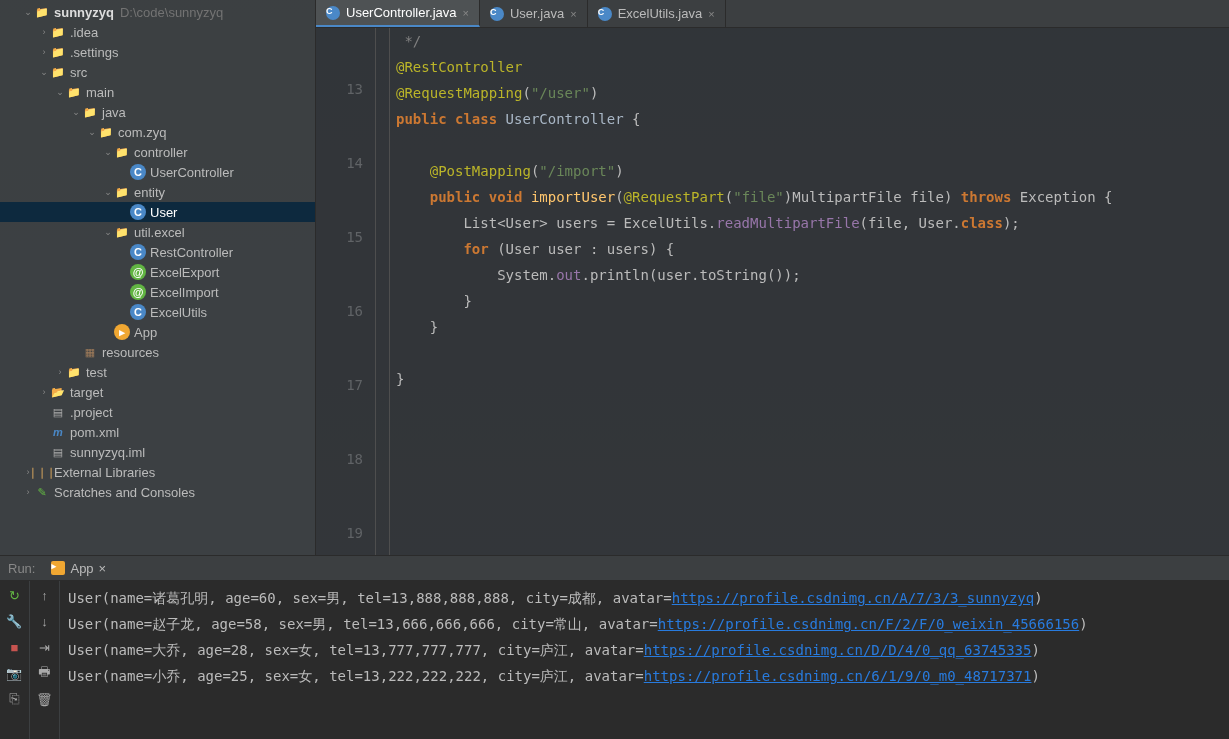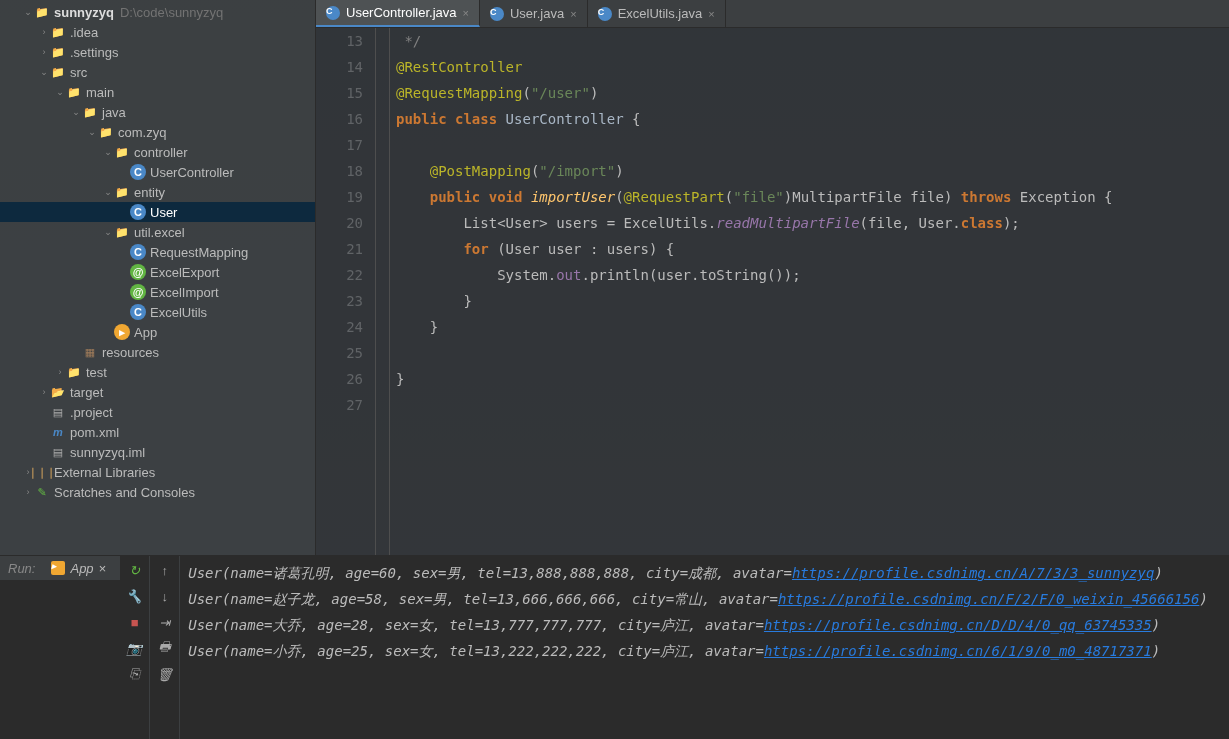--- a/index.html
+++ b/index.html
@@ -24,26 +24,26 @@
 .tree-row .name { color:inherit; }
 .tree-row .name.bold { font-weight:bold; color:#ddd; }
 .tree-row .path { color:#737373; margin-left:6px; }
 .editor { flex:1; display:flex; flex-direction:column; position:relative; z-index:1; }
 .tabs { height:28px; display:flex; align-items:stretch; background:#3c3f41; border-bottom:1px solid #2b2b2b; }
 .tab { display:flex; align-items:center; padding:0 10px; gap:6px; border-right:1px solid #2b2b2b; cursor:pointer; color:#bbb; }
 .tab.active { border-bottom:2px solid #4a88c7; background:#4e5254; color:#fff; }
 .tab .close { color:#888; font-size:11px; }
 .code-area { flex:1; display:flex; font-family:Consolas,monospace; font-size:14px; line-height:26px; background:rgba(46,48,50,0.80); overflow:hidden; }
 .gutter { width:60px; text-align:right; padding-right:12px; color:#606366; border-right:1px solid #4e4e4e; user-select:none; }
-.gutter .ln { height:26px; }
+.gutter .ln { height:26px;margin-top:48px; }
 .fold { width:14px; border-right:1px solid #4e4e4e; }
 .code { flex:1; padding-left:6px; white-space:pre; }
 .code .ln { height:26px; }
-.kw { color:#cc7832;font-weight:bold; } .ann { color:#bbb529; } .str { color:#6a8759; } .cls-n { color:#a9b7c6; } .fn { color:#ffc66d;font-style:italic; } .it { font-style:italic; color:#9876aa; } .cm { color:#808080; } .id { color:#9876aa; }
-.bottom { flex:1; display:flex; flex-direction:row; border-top:1px solid #2b2b2b; background:#2b2b2b; position:relative; z-index:1;font-style:italic; }
+.kw { color:#cc7832;font-weight:bold; } .ann { color:#bbb529; } .str { color:#6a8759; } .cls-n { color:#a9b7c6; } .fn { color:#ffc66d; } .it { color:#9876aa; } .cm { color:#808080; } .id { color:#9876aa; }
+.bottom { flex:1; display:flex; flex-direction:column; border-top:1px solid #2b2b2b; background:#2b2b2b; position:relative; z-index:1; }
 .run-head { height:25px; display:flex; align-items:center; padding:0 8px; gap:10px; color:#bbb; background:#3c3f41; border-bottom:1px solid #2b2b2b; }
 .run-head .lbl { color:#888; }
 .run-tab { display:flex; align-items:center; gap:5px; padding:2px 6px; }
 .run-body { flex:1; display:flex; }
 .run-tools { width:30px; display:flex; flex-direction:column; align-items:center; gap:10px; padding-top:6px; border-right:1px solid #3c3f41; }
 .run-tools2 { width:30px; display:flex; flex-direction:column; align-items:center; gap:10px; padding-top:6px; border-right:1px solid #3c3f41; }
 .console { flex:1; font-family:Consolas,monospace; font-size:14px; line-height:26px; color:#bbb; padding:4px 8px; white-space:pre; overflow:auto; }
 .console a { color:#287bde; text-decoration:underline; }
 svg { display:block; }
 </style>
@@ -111,21 +111,21 @@
           <span class="name">User</span>
         </div>
         <div class="tree-row" style="padding-left: 102px;">
           <span class="exp">⌄</span>
           <span class="ico fld">📁</span>
           <span class="name">util.excel</span>
         </div>
         <div class="tree-row" style="padding-left: 118px;">
           <span class="exp"></span>
           <span class="ico cls">C</span>
-          <span class="name">RequestMapping</span>
+          <span class="name">RestController</span>
         </div>
         <div class="tree-row" style="padding-left: 118px;">
           <span class="exp"></span>
           <span class="ico cls cls-g">@</span>
           <span class="name">ExcelExport</span>
         </div>
         <div class="tree-row" style="padding-left: 118px;">
           <span class="exp"></span>
           <span class="ico cls cls-g">@</span>
           <span class="name">ExcelImport</span>

